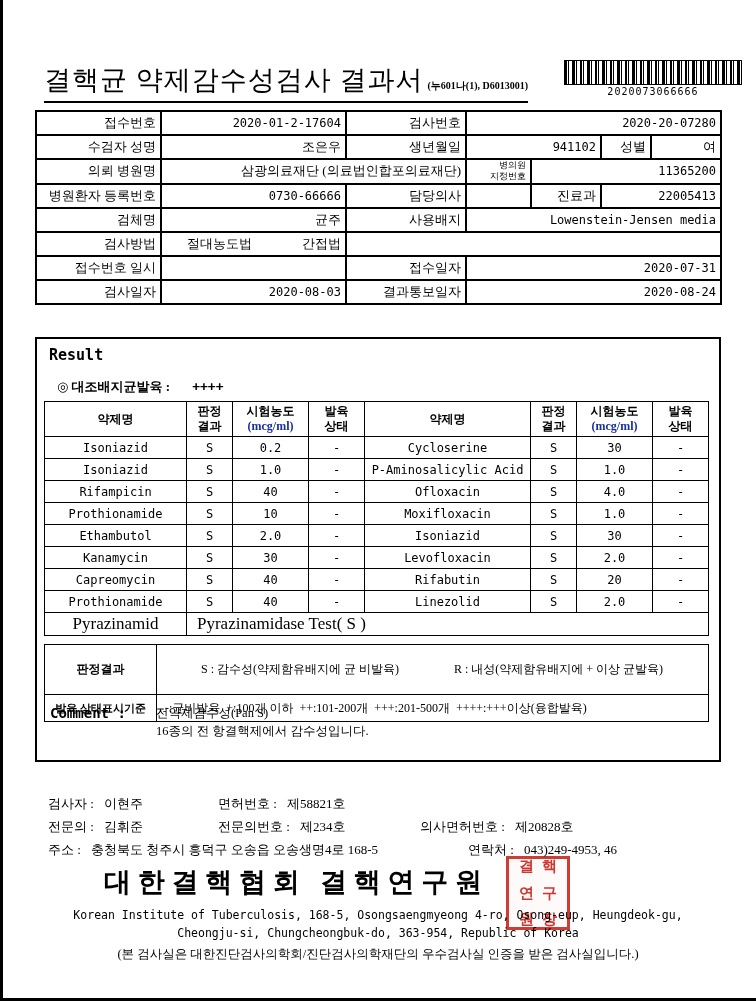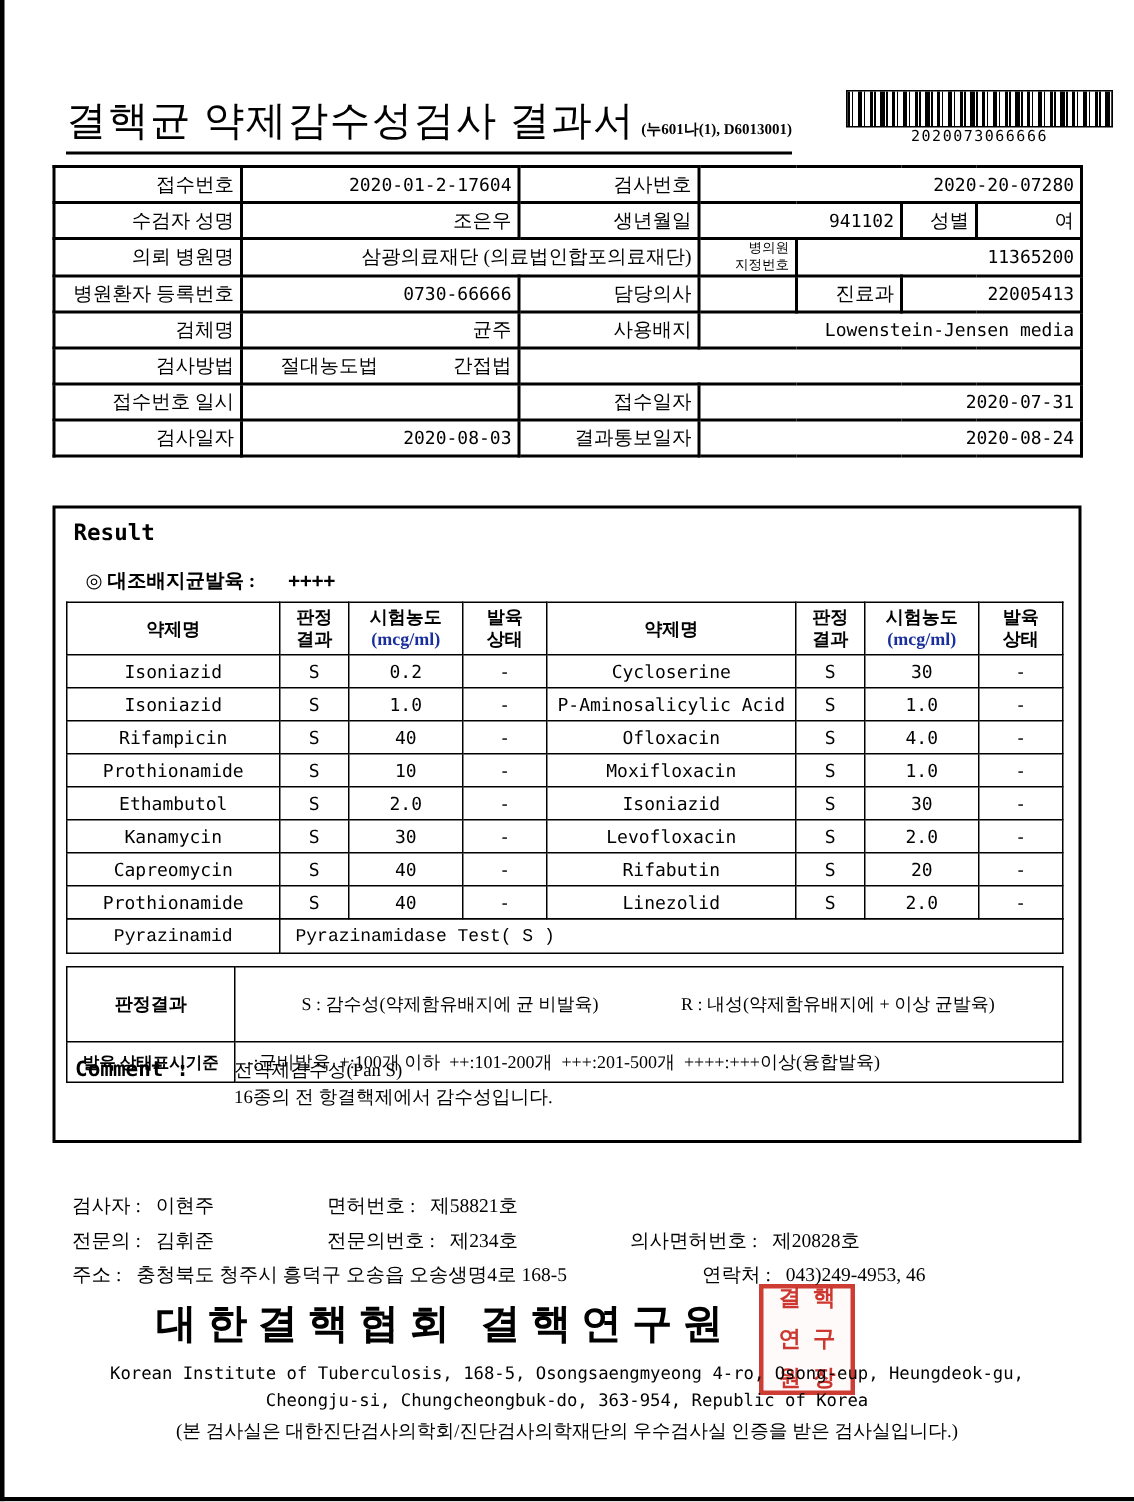--- a/index.html
+++ b/index.html
@@ -32,21 +32,21 @@
   .control-value{font-family:"DejaVu Sans Mono","Liberation Mono",monospace;margin-left:22px;}
 
   .drug-table{position:absolute;left:7px;top:62px;width:664px;}
   .drug-table th,.drug-table td{border:1px solid #000;text-align:center;vertical-align:middle;overflow:hidden;}
   .drug-table th{height:16px;font-size:12px;font-weight:bold;padding:2px 0;}
   .hdr-line{display:block;line-height:1.25;}
   .unit{color:#1a2f9e;}
   .drug-table td{height:19px;font-family:"DejaVu Sans Mono","Liberation Mono",monospace;font-size:12px;}
 
   .pyra-table{position:absolute;left:7px;top:273px;width:664px;}
-  .pyra-table td{border:1px solid #000;height:20px;font-family:Liberation Mono, monospace;font-size:12px;vertical-align:middle;}
+  .pyra-table td{border:1px solid #000;height:20px;font-family:Liberation Serif, serif;font-size:17px;vertical-align:middle;}
   .pyra-name{text-align:center;}
   .pyra-value{text-align:left;padding-left:10px;}
 
   .legend-table{position:absolute;left:7px;top:305px;width:664px;}
   .legend-table td{border:1px solid #000;height:24px;vertical-align:middle;}
   .legend-label{font-size:12px;font-weight:bold;text-align:center;}
   .legend-label.small{font-size:11px;}
   .legend-text{font-size:12px;text-align:left;padding-left:8px;white-space:pre-wrap;}
   .legend-r{margin-left:55px;}
 

